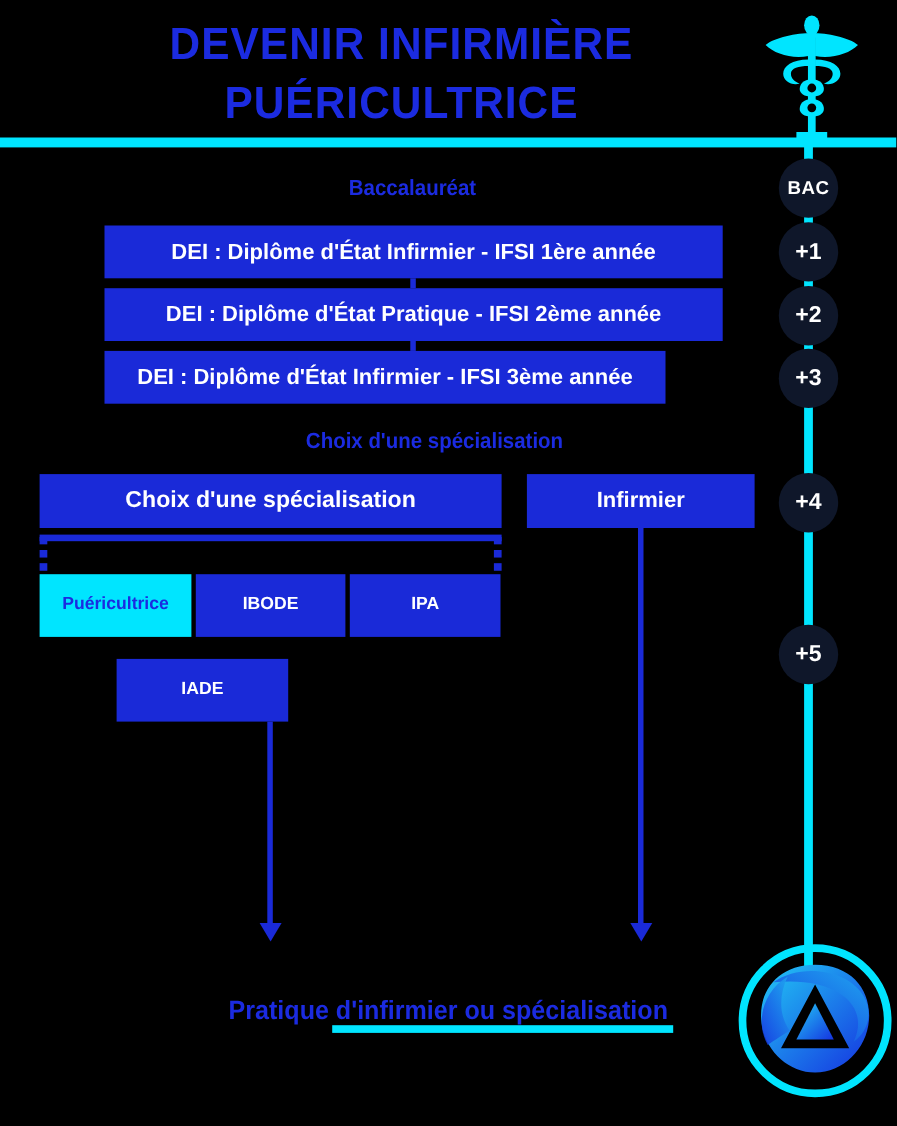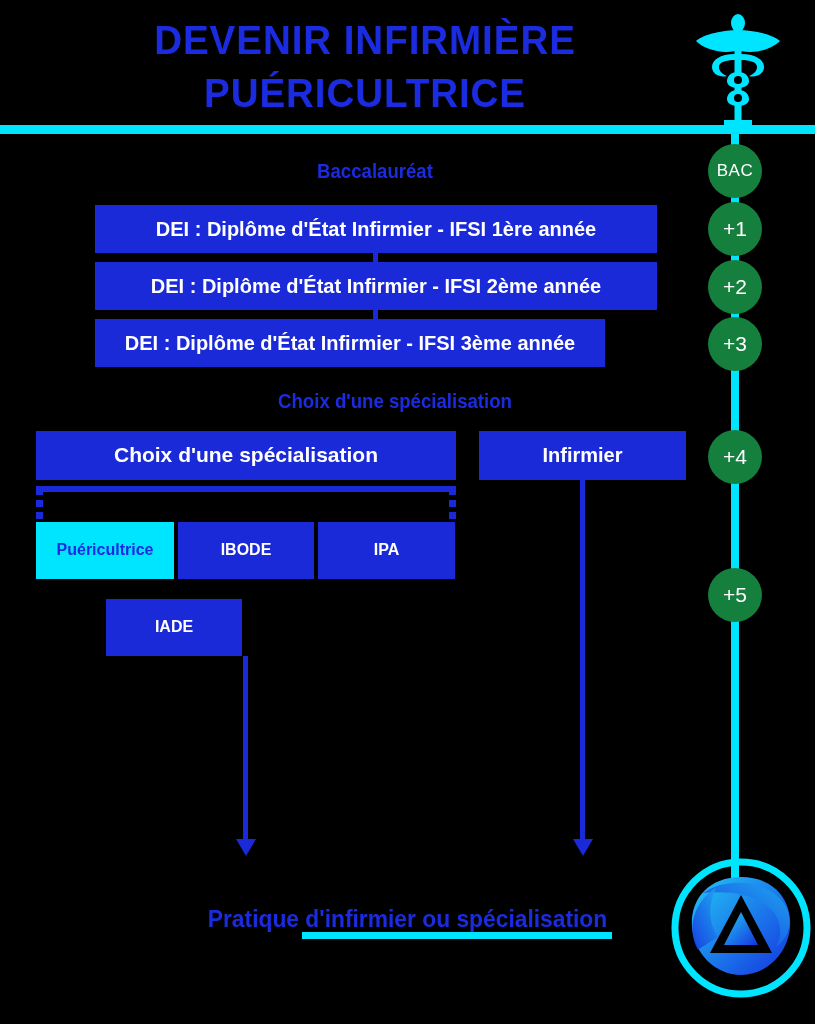--- a/index.html
+++ b/index.html
@@ -62,23 +62,23 @@
     width: 8px;
     height: 760px;
     background: #00E5FF;
   }
   .tl-node {
     position: absolute;
     left: 708px;
     width: 54px;
     height: 54px;
     border-radius: 50%;
-    background: #15803d;
+    background: #0f172a;
     color: #FFFFFF;
-    font-weight: 400;
+    font-weight: 700;
     font-size: 21px;
     display: flex;
     align-items: center;
     justify-content: center;
     letter-spacing: 0px;
   }
   .tl-node.bac { font-size: 17px; letter-spacing: 0.5px; }
 
   
   .sec-label {
@@ -215,38 +215,38 @@
   <div class="tl-node" style="top:202px">+1</div>
   <div class="tl-node" style="top:260px">+2</div>
   <div class="tl-node" style="top:317px">+3</div>
   <div class="tl-node" style="top:430px">+4</div>
   <div class="tl-node" style="top:568px">+5</div>
 
   <div class="sec-label" style="left:255px; top:160px; width:240px;">Baccalauréat</div>
 
   <div class="box dei" style="left:95px; top:205px; width:562px; height:48px;text-align:center;">DEI : Diplôme d'État Infirmier - IFSI 1ère année</div>
   <div class="tick" style="left:373px; top:253px; height:9px;"></div>
-  <div class="box dei" style="left:95px; top:262px; width:562px; height:48px;">DEI : Diplôme d'État Infirmier - IFSI 2ème année</div>
+  <div class="box dei" style="left:95px; top:262px; width:562px; height:48px;">DEI : Diplôme d'État Pratique - IFSI 2ème année</div>
   <div class="tick" style="left:373px; top:310px; height:9px;"></div>
   <div class="box dei" style="left:95px; top:319px; width:510px; height:48px;">DEI : Diplôme d'État Infirmier - IFSI 3ème année</div>
 
   <div class="sec-label" style="left:250px; top:390px; width:290px;">Choix d'une spécialisation</div>
 
   <div class="box choix" style="left:36px; top:431px; width:420px; height:49px;">Choix d'une spécialisation</div>
   <div class="box infirmier" style="left:479px; top:431px; width:207px; height:49px;">Infirmier</div>
 
   <div class="bracket-top" style="left:36px; top:486px; width:420px;"></div>
   <div class="bracket-side" style="left:36px; top:488px; height:34px;"></div>
   <div class="bracket-side" style="left:449px; top:488px; height:34px;"></div>
 
   <div class="box spec highlight" style="left:36px; top:522px; width:138px; height:57px;">Puéricultrice</div>
   <div class="box spec" style="left:178px; top:522px; width:136px; height:57px;">IBODE</div>
   <div class="box spec" style="left:318px; top:522px; width:137px; height:57px;">IPA</div>
 
-  <div class="box spec" style="left:106px; top:599px; width:136px; height:57px;">IADE</div>
+  <div class="box spec" style="left:106px; top:599px; width:156px; height:57px;">IADE</div>
 
   <div class="arrow-stem" style="left:243px; top:656px; height:185px;"></div>
   <div class="arrow-head" style="left:235.5px; top:839px;"></div>
 
   <div class="arrow-stem" style="left:580px; top:480px; height:361px;"></div>
   <div class="arrow-head" style="left:572.5px; top:839px;"></div>
 
   <div class="footer-text">Pratique d'infirmier ou spécialisation</div>
   <div class="footer-underline"></div>
 

